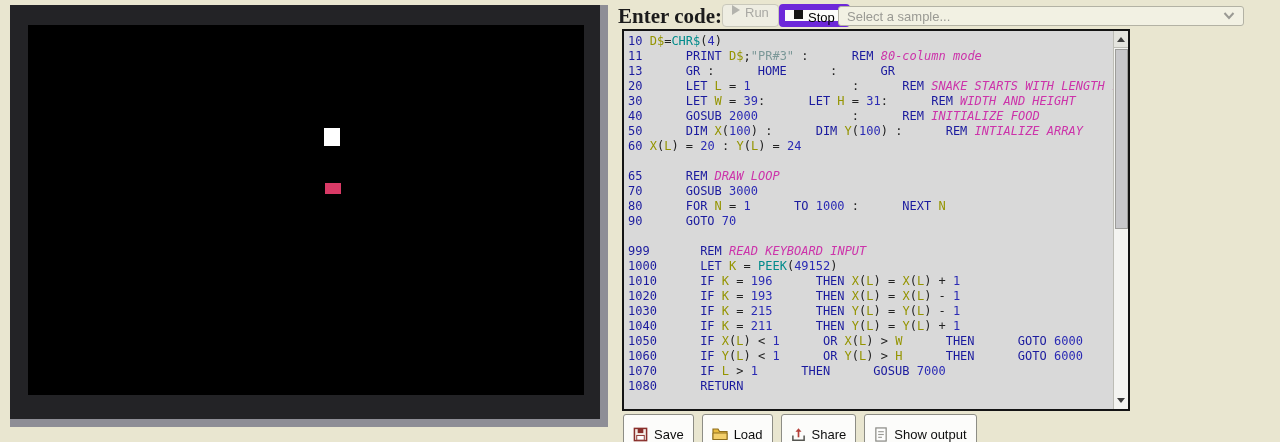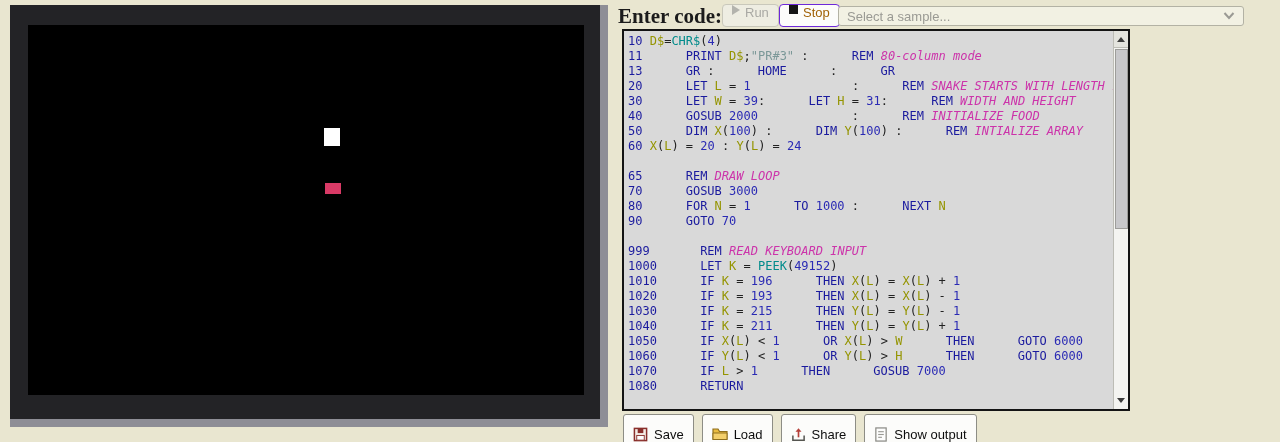--- a/index.html
+++ b/index.html
@@ -13,21 +13,21 @@
   .gr-pixel{position:absolute;}
 
   
   #toolbar{position:absolute;left:616px;top:0;width:664px;height:29px;}
   #enter-code-label{position:absolute;left:2px;top:4px;font-family:"Liberation Serif",serif;
                     font-weight:bold;font-size:21px;color:#1b1b1b;}
   .tb-btn{position:absolute;top:4px;height:23px;display:inline-flex;align-items:flex-start;gap:5px;
           border-radius:4px;font-size:13px;padding:0 9px;box-sizing:border-box;}
   #run-button{left:106px;background:#eeede2;border:1px solid #c9c8bb;color:#a9a9a4;}
   #run-button .play{width:0;height:0;border-left:8px solid #b3b3ad;border-top:5px solid transparent;border-bottom:5px solid transparent;}
-  #stop-button{left:163px;background:#fcfcfa;border:1px solid #6d28d9;color:#a16207;}
+  #stop-button{left:163px;background:#fcfcfa;border:6px solid #6d28d9;color:#000000;}
   #stop-button .square{width:9px;height:9px;background:#151515;}
   #sample-select{position:absolute;left:222px;top:6px;width:406px;height:20px;background:#f2f1e3;
                  border:1px solid #b3b2a4;border-radius:3px;box-sizing:border-box;
                  display:flex;align-items:center;padding:0 8px;gap:22px;}
   #sample-select .placeholder{color:#9a9a94;font-size:13px;flex:1;}
   #sample-select svg{flex:none;}
 
   
   #code-editor{position:absolute;left:622px;top:29px;width:508px;height:382px;box-sizing:border-box;
                background:#d9d9d9;border:2px solid #141414;}

